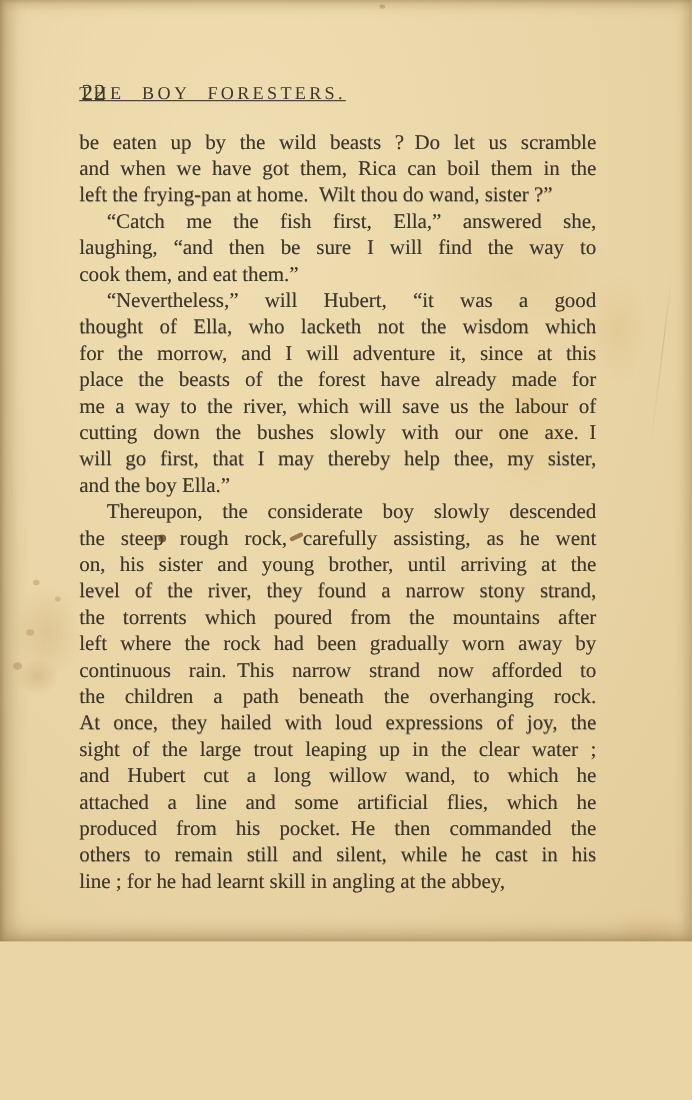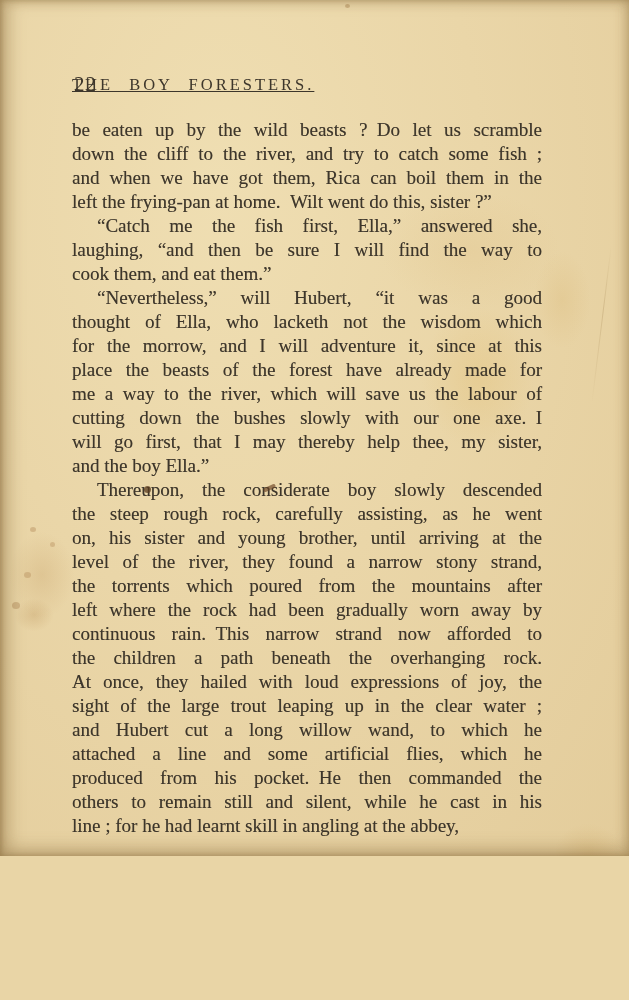--- a/index.html
+++ b/index.html
@@ -107,23 +107,22 @@
 
 <div class="page">
 
   <div class="page-header">
     <span class="page-number">22</span>
     <span class="running-title">THE BOY FORESTERS.</span>
   </div>
 
   <div class="text-body">
       <div class="line">be eaten up by the wild beasts ? Do let us scramble</div>
-      <div class="line">down the cliff to the river, and try to catch some fish ;</div>
       <div class="line">and when we have got them, Rica can boil them in the</div>
-      <div class="line para-last">left the frying-pan at home. Wilt went do this, sister ?”</div>
+      <div class="line para-last">left the frying-pan at home. Wilt thou do wand, sister ?”</div>
       <div class="line first-indent">“Catch me the fish first, Ella,” answered she,</div>
       <div class="line">laughing, “and then be sure I will find the way to</div>
       <div class="line para-last">cook them, and eat them.”</div>
       <div class="line first-indent">“Nevertheless,” will Hubert, “it was a good</div>
       <div class="line">thought of Ella, who lacketh not the wisdom which</div>
       <div class="line">for the morrow, and I will adventure it, since at this</div>
       <div class="line">place the beasts of the forest have already made for</div>
       <div class="line">me a way to the river, which will save us the labour of</div>
       <div class="line">cutting down the bushes slowly with our one axe. I</div>
       <div class="line">will go first, that I may thereby help thee, my sister,</div>

